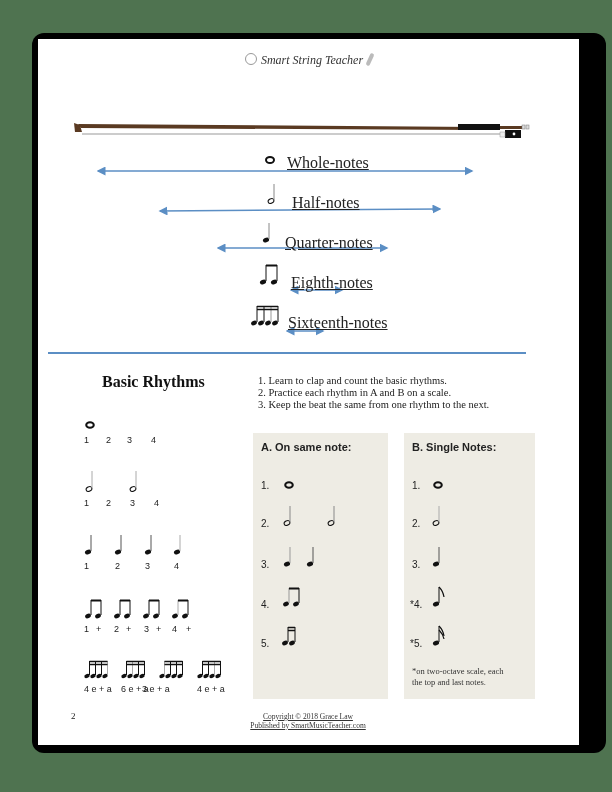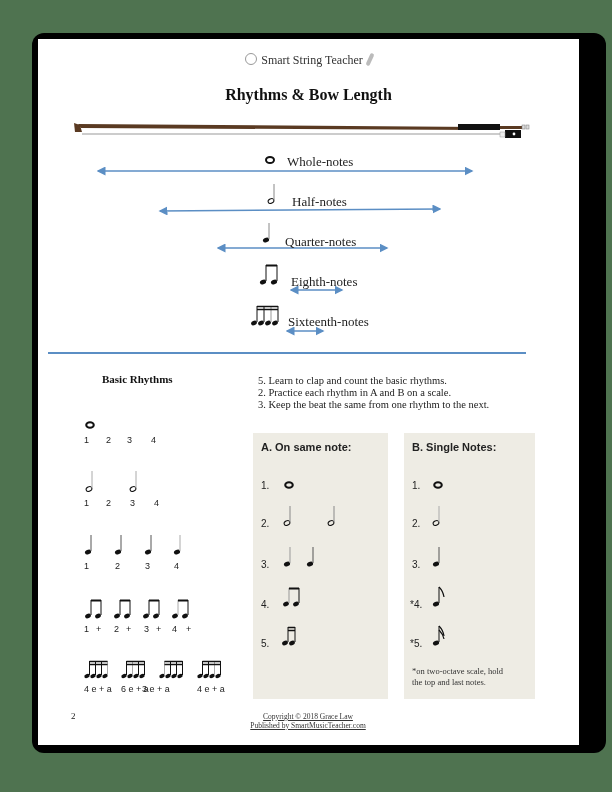--- a/index.html
+++ b/index.html
@@ -1,44 +1,43 @@
 <!DOCTYPE html>
 <html><head>
 <meta charset="utf-8">
 <style>
   html, body { margin:0; padding:0; }
   body { width:612px; height:792px; background:#4f7350; position:relative; overflow:hidden; font-family:"Liberation Serif", serif; color:#111; }
   .shadow { position:absolute; left:32px; top:33px; width:574px; height:720px; background:#000; border-radius:12px; }
   .page { position:absolute; left:38px; top:39px; width:541px; height:706px; background:#fff; }
   .abs { position:absolute; }
-  .brand { left:0; width:541px; top:14px; text-align:center; font-size:12px; color:#333; }
+  .brand { left:0; width:541px; top:14px; text-align:center; font-size:12px; color:#333;font-style:italic; }
   .brand .swirl { display:inline-block; width:10px; height:10px; border:1.5px solid #999; border-radius:50%; margin-right:4px; vertical-align:-1px; }
   .brand .quill { display:inline-block; width:4px; height:13px; background:#bbb; transform:rotate(25deg); margin-left:5px; vertical-align:-2px; border-radius:2px; }
   .title { left:0; width:541px; top:47px; text-align:center; font-size:16px; font-weight:bold; }
-  .arrow-lab { font-size:13px; color:#222; }
-  .basic-title { left:64px; top:334px; font-size:11px; font-weight:bold; }
+  .arrow-lab { font-size:16px; color:#222;text-decoration:underline; }
+  .basic-title { left:64px; top:334px; font-size:16px; font-weight:bold; }
   .instr { left:220px; top:336px; font-size:10.5px; line-height:12px; color:#222; }
   .instr div { white-space:nowrap; }
   .count { font-family:"Liberation Sans", sans-serif; font-size:9px; color:#222; }
   .box { background:#eeece4; }
   .box-title { font-family:"Liberation Sans", sans-serif; font-size:11px; font-weight:bold; color:#222; }
   .num { font-family:"Liberation Sans", sans-serif; font-size:10px; color:#222; }
   .foot { font-size:7.5px; color:#333; text-align:center; line-height:9px;text-decoration:underline; }
   svg { overflow:visible; }
 </style>
 </head>
 <body>
 
 <div class="shadow"></div>
 <div class="page">
 
   <div class="abs brand">
     <span class="swirl"></span><span>Smart String Teacher</span><span class="quill"></span>
   </div>
-  <div class="abs title">Rhythms &amp; Bow Length</div>
 
   <svg class="abs" style="left:0;top:0" width="541" height="706">
     <polygon points="36,84 42,86 44,93 37,93" fill="#5a3a22"></polygon>
     <polygon points="40,85 440,88 440,91 43,89" fill="#5a3a22"></polygon>
     <line x1="44" y1="95" x2="470" y2="95" stroke="#bbb" stroke-width="1.5"></line>
     <rect x="420" y="85" width="42" height="6" fill="#111"></rect>
     <rect x="462" y="87" width="22" height="3" fill="#5a3a22"></rect>
     <rect x="484" y="86" width="3" height="4" fill="#ddd" stroke="#777" stroke-width="0.5"></rect>
     <rect x="488" y="86" width="3" height="4" fill="#ddd" stroke="#777" stroke-width="0.5"></rect>
     <rect x="467" y="91" width="16" height="8" fill="#111"></rect>
@@ -97,21 +96,21 @@
   </svg>
 
   <div class="abs arrow-lab" style="left:249px;top:115px">Whole-notes</div>
   <div class="abs arrow-lab" style="left:254px;top:155px">Half-notes</div>
   <div class="abs arrow-lab" style="left:247px;top:195px">Quarter-notes</div>
   <div class="abs arrow-lab" style="left:253px;top:235px">Eighth-notes</div>
   <div class="abs arrow-lab" style="left:250px;top:275px">Sixteenth-notes</div>
 
   <div class="abs basic-title">Basic Rhythms</div>
   <div class="abs instr">
-    <div>5.  Learn to clap and count the basic rhythms.</div>
+    <div>1.  Learn to clap and count the basic rhythms.</div>
     <div>2.  Practice each rhythm in A and B on a scale.</div>
     <div>3.  Keep the beat the same from one rhythm to the next.</div>
   </div>
 
   <svg class="abs" style="left:0;top:0" width="541" height="706">
 
     <ellipse cx="52" cy="386" rx="3.8" ry="2.8" fill="none" stroke="#111" stroke-width="2"></ellipse>
 
     <g>
         <ellipse cx="51" cy="450" rx="3" ry="2.2" fill="none" stroke="#111" stroke-width="1" transform="rotate(-25 51 450)"></ellipse>
@@ -256,21 +255,21 @@
   <div class="abs num" style="left:223px;top:599px">5.</div>
 
   <div class="abs box" style="left:366px;top:394px;width:131px;height:266px"></div>
   <div class="abs box-title" style="left:374px;top:402px">B.  Single Notes:</div>
   <div class="abs num" style="left:374px;top:441px">1.</div>
   <div class="abs num" style="left:374px;top:479px">2.</div>
   <div class="abs num" style="left:374px;top:520px">3.</div>
   <div class="abs num" style="left:372px;top:560px">*4.</div>
   <div class="abs num" style="left:372px;top:599px">*5.</div>
   <div class="abs" style="left:374px;top:627px;font-size:8.5px;line-height:11px;color:#333">
-    <div>*on two-octave scale, hold</div>
+    <div>*on two-octave scale, each</div>
     <div>the top and last notes.</div>
   </div>
 
   <svg class="abs" style="left:0;top:0" width="541" height="706">
 
     <ellipse cx="251" cy="446" rx="3.8" ry="2.8" fill="none" stroke="#111" stroke-width="2"></ellipse>
 
     <g>
         <ellipse cx="249" cy="484" rx="3" ry="2.2" fill="none" stroke="#111" transform="rotate(-25 249 484)"></ellipse>
         <line x1="252" y1="483" x2="252" y2="467" stroke="#888"></line>

